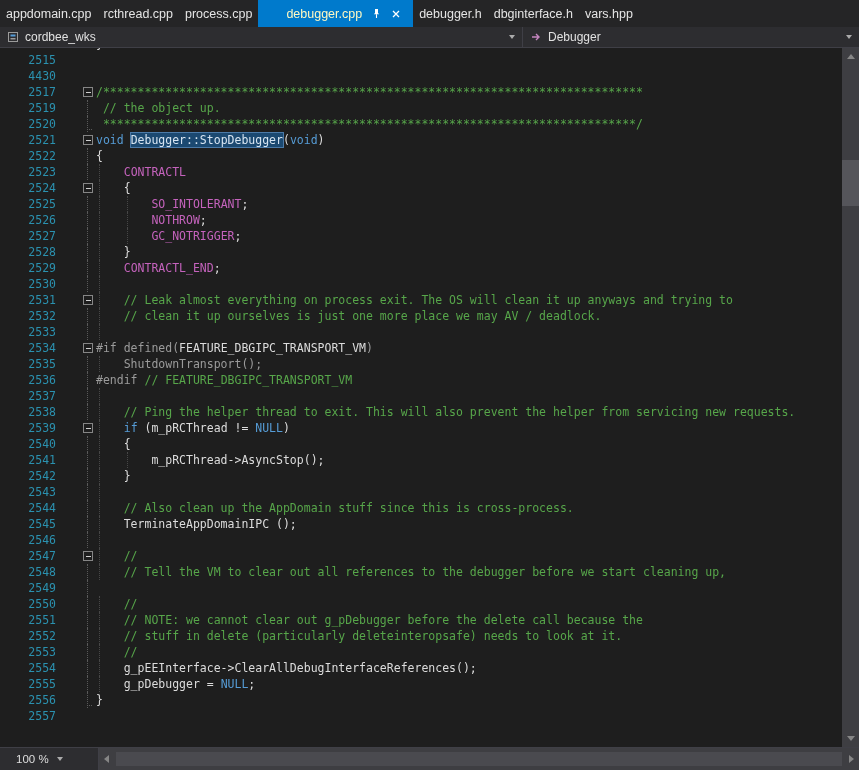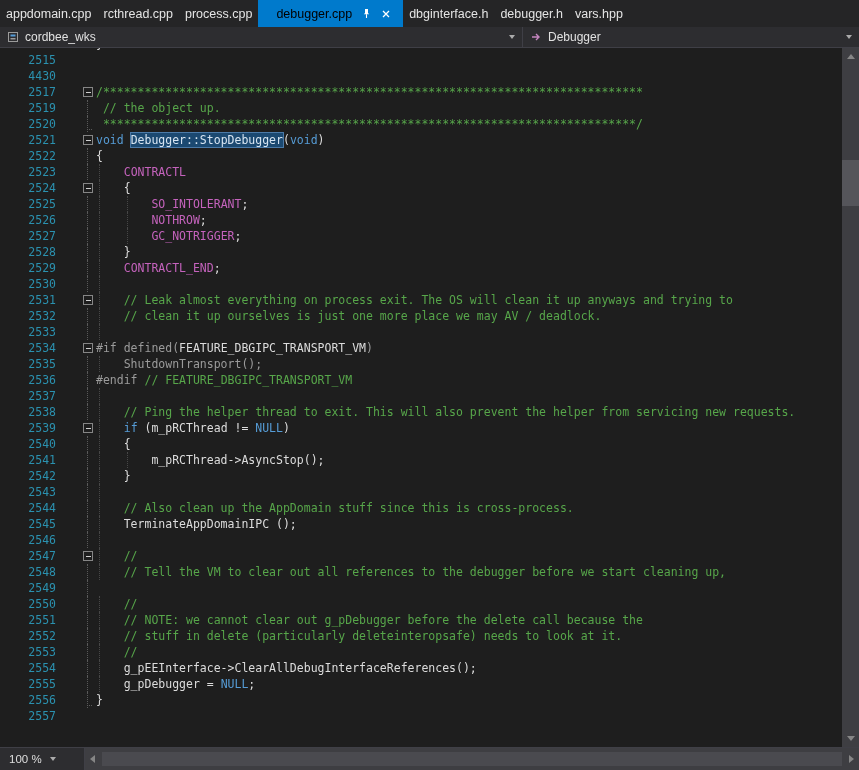--- a/index.html
+++ b/index.html
@@ -3,21 +3,21 @@
 <meta charset="utf-8">
 <style>
   html,body{margin:0;padding:0;background:#000;}
   #app{position:relative;width:859px;height:770px;overflow:hidden;
        background:var(--editor-bg);font-family:"Liberation Sans",sans-serif;
        -webkit-font-smoothing:antialiased;}
   
   #tabbar{height:27px;background:var(--tabbar-bg);display:flex;align-items:stretch;
           font-size:12.5px;color:var(--tab-text);}
   .tab{display:flex;align-items:center;padding:0 6px;white-space:nowrap;cursor:default;}
-  .tab.active{background:var(--accent);color:#000000;padding:0 12px 0 18px;}
+  .tab.active{background:var(--accent);color:#fef9c3;padding:0 12px 0 28px;}
   .tab .ticon{margin-left:9px;flex:none;display:block;}
   
   #navbar{height:20px;background:var(--bar-bg);display:flex;align-items:stretch;
           border-bottom:1px solid var(--border);}
   .combo{display:flex;align-items:center;gap:6px;padding:0 7px;font-size:12px;
          color:var(--ui-text);min-width:0;}
   #combo-left{width:508px;border-right:1px solid var(--border);}
   #combo-right{flex:1;}
   .chev{width:0;height:0;border-left:3.5px solid transparent;border-right:3.5px solid transparent;
         border-top:4px solid #ABABAB;flex:none;}
@@ -47,21 +47,21 @@
   
   #vscroll{position:absolute;top:0;right:0;width:17px;height:699px;background:var(--scroll-track);}
   .varrow{position:absolute;left:4.5px;width:0;height:0;
           border-left:4px solid transparent;border-right:4px solid transparent;}
   .varrow.up{top:6px;border-bottom:5px solid #868686;}
   .varrow.down{bottom:6px;border-top:5px solid #868686;}
   #vthumb{position:absolute;left:0;width:17px;top:112px;height:46px;background:var(--scroll-thumb);}
   
   #bottombar{position:absolute;left:0;right:0;bottom:0;height:22px;background:var(--bar-bg);
              border-top:1px solid var(--border);display:flex;align-items:stretch;}
-  #zoom{width:66px;display:flex;align-items:center;gap:8px;padding:0 9px;
+  #zoom{width:66px;display:flex;align-items:center;gap:8px;padding:0 16px;
         font-size:11.5px;color:#DEDEDE;border-right:1px solid var(--border);}
   #hscroll{flex:1;position:relative;background:var(--scroll-track);}
   .harrow{position:absolute;top:7px;width:0;height:0;
           border-top:4px solid transparent;border-bottom:4px solid transparent;}
   .harrow.left{left:5px;border-right:5px solid #868686;}
   .harrow.right{right:5px;border-left:5px solid #868686;}
   #hthumb{position:absolute;left:17px;right:17px;top:4px;bottom:4px;background:#4A4A4F;}
 </style>
 </head>
 <body>
@@ -82,24 +82,24 @@
         <span>debugger.cpp</span>
         <svg class="ticon" width="11" height="11" viewBox="0 0 11 11">
           <path d="M4 1h3v4l1.2 1.2H2.8L4 5z" fill="#fff"></path>
           <line x1="5.5" y1="6.2" x2="5.5" y2="10" stroke="#fff" stroke-width="1.1"></line>
         </svg>
         <svg class="ticon" width="10" height="10" viewBox="0 0 10 10">
           <path d="M2 2l6 6M8 2l-6 6" stroke="#fff" stroke-width="1.3"></path>
         </svg>
       </div>
       <div class="tab">
-        <span>dbginterface.h</span>
+        <span>debugger.h</span>
       </div>
       <div class="tab">
-        <span>debugger.h</span>
+        <span>dbginterface.h</span>
       </div>
       <div class="tab">
         <span>vars.hpp</span>
       </div>
     </div>
 
   <div id="navbar">
     <div class="combo" id="combo-left">
       <svg width="12" height="12" viewBox="0 0 12 12">
         <rect x="1.5" y="1.5" width="9" height="9" fill="none" stroke="#9B9B9B"></rect>

